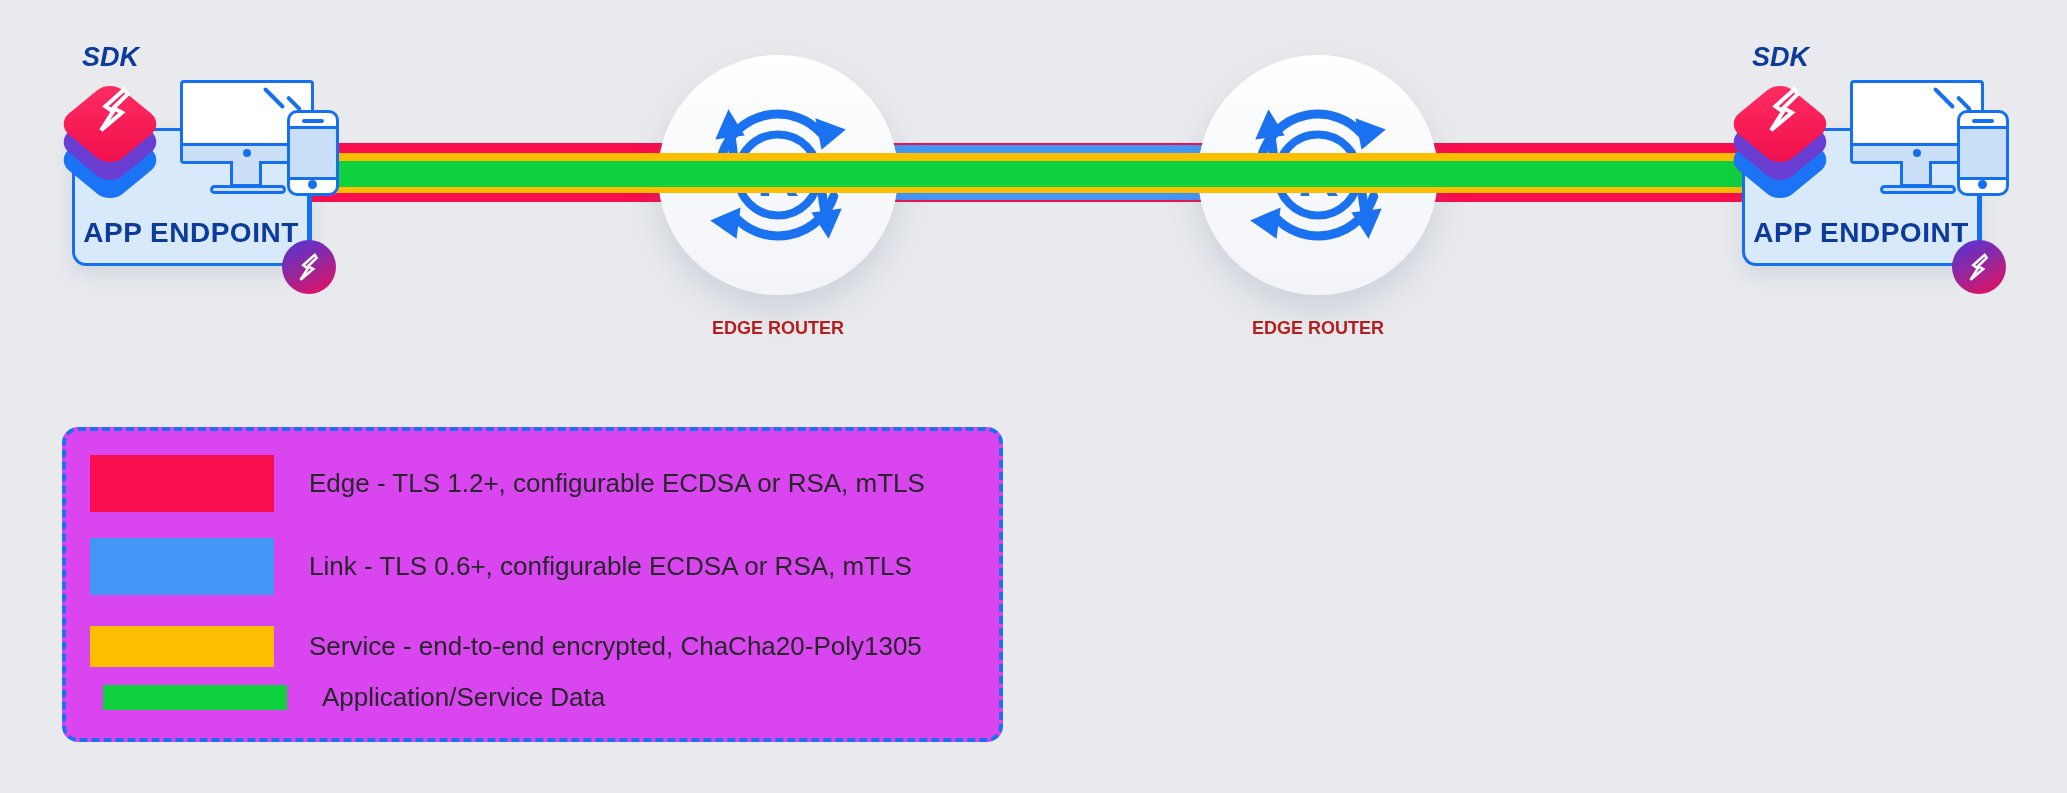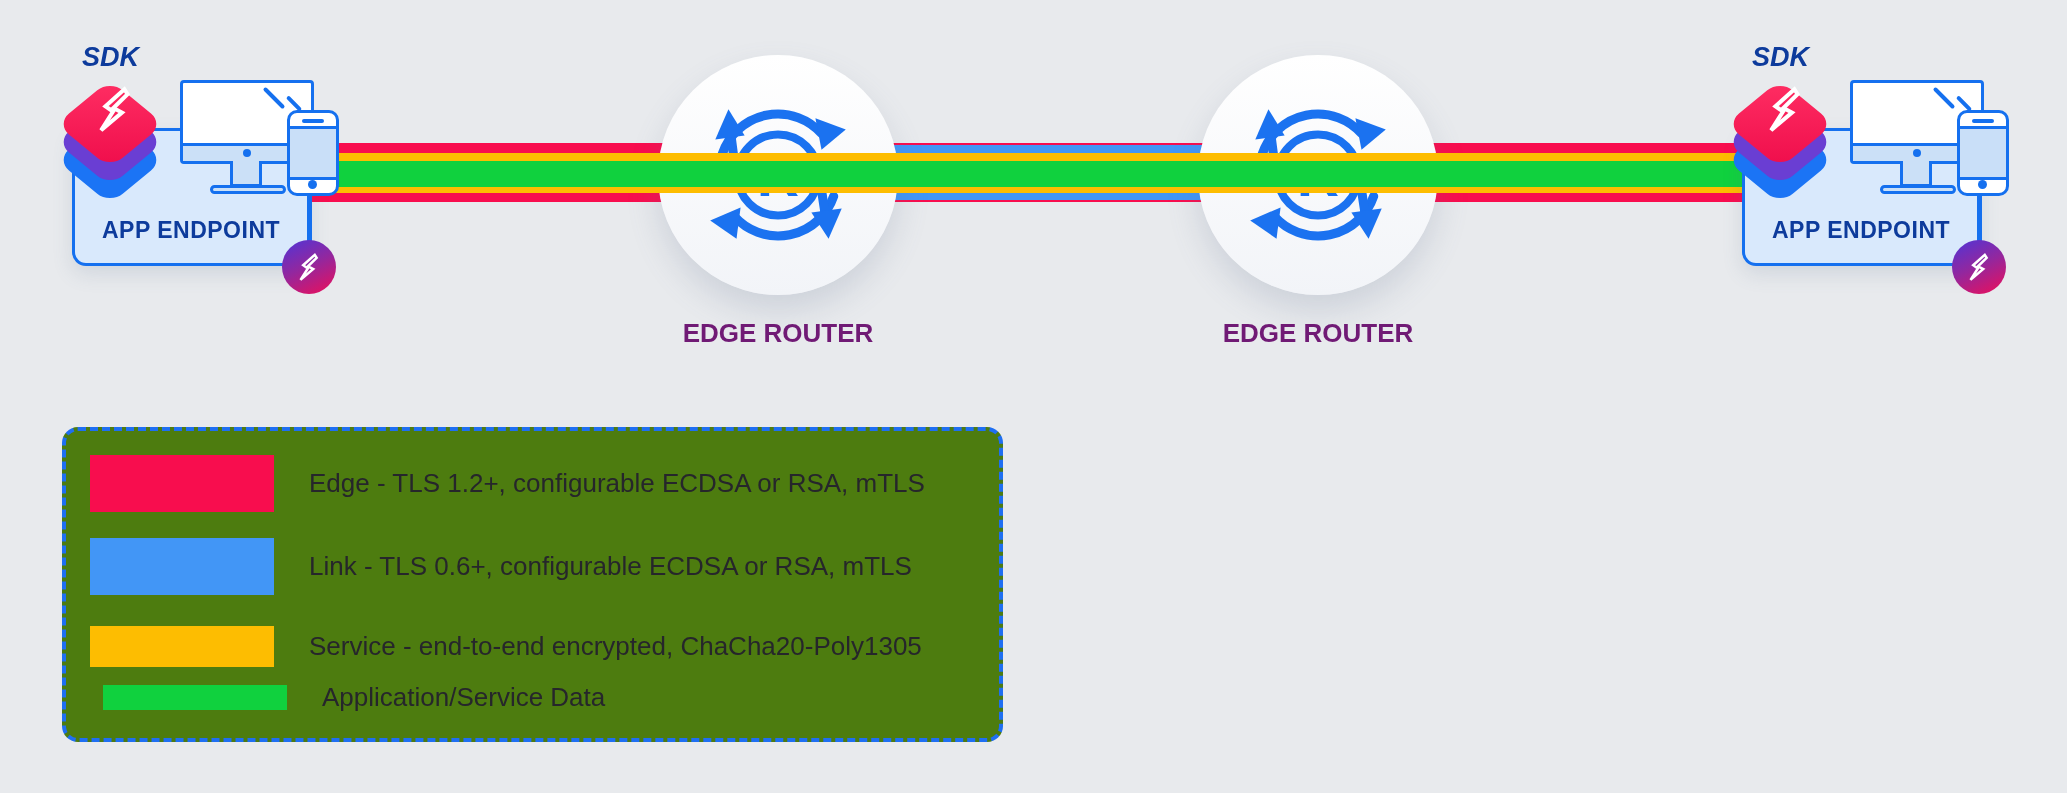--- a/index.html
+++ b/index.html
@@ -19,36 +19,36 @@
 
   
   .router-circle { position:absolute; top:55px; width:240px; height:240px; border-radius:50%;
     background:linear-gradient(180deg,#ffffff 0%,#f2f4f8 100%);
     box-shadow:0 16px 32px rgba(100,115,145,.20); z-index:3;
     display:flex; align-items:center; justify-content:center; }
   .rc-left  { left:658px; }
   .rc-right { left:1198px; }
 
   .router-label { position:absolute; top:318px; width:400px; text-align:center;
-    font-size:26px; font-weight:600; color:#701a75; z-index:7; }
+    font-size:18px; font-weight:600; color:#b91c1c; z-index:7; }
   .rl-left  { left:578px; }
   .rl-right { left:1118px; }
 
   
   .cluster { position:absolute; top:40px; width:360px; height:270px; z-index:6; }
   .c-left  { left:40px; }
   .c-right { left:1710px; }
 
   .sdk-label { position:absolute; left:42px; top:2px; font-size:27px; font-weight:600; color:#0d3b9c;font-style:italic; }
 
   .ep-box { position:absolute; left:32px; top:88px; width:238px; height:138px;
     background:#d9e9fc; border:3px solid #1570ef; border-radius:14px;
     box-shadow:0 8px 20px rgba(90,110,140,.16); }
   .ep-box-label { position:absolute; left:0; right:0; top:86px; text-align:center;
-    font-size:23px; font-weight:600; letter-spacing:.5px; color:#0d3b9c; }
+    font-size:28px; font-weight:600; letter-spacing:.5px; color:#0d3b9c; }
 
   .monitor { position:absolute; left:140px; top:40px; width:134px; height:84px;
     background:#ffffff; border:3px solid #1570ef; border-radius:4px; }
   .monitor-bezel { position:absolute; left:0; right:0; bottom:0; height:18px;
     background:#cbe0f7; border-top:3px solid #1570ef; }
   .monitor-dot { position:absolute; left:50%; bottom:4px; width:8px; height:8px; margin-left:-4px;
     border-radius:50%; background:#1570ef; }
   .monitor-stand { position:absolute; left:190px; top:121px; width:32px; height:26px;
     background:#cbe0f7; border:3px solid #1570ef; border-top:none; }
   .monitor-base { position:absolute; left:170px; top:145px; width:76px; height:9px;
@@ -75,21 +75,21 @@
   .layers { position:absolute; left:16px; top:36px; width:108px; height:132px; }
   .layer { position:absolute; left:16px; width:76px; height:76px; border-radius:18px;
     transform:scaleY(.82) rotate(45deg); }
   .layer-blue   { top:46px; background:#1b74f5; }
   .layer-purple { top:28px; background:#6a3ed3; }
   .layer-red    { top:10px; background:linear-gradient(135deg,#ff2e63 0%,#ef0d4b 100%); }
   .layers svg { position:absolute; left:41px; top:7px; }
 
   
   .legend { position:absolute; left:62px; top:427px; width:941px; height:315px;
-    background:#4d7c0f; border:4px dashed #1f6ff2; border-radius:16px; z-index:7; }
+    background:#d946ef; border:4px dashed #1f6ff2; border-radius:16px; z-index:7; }
   .legend-swatch { position:absolute; left:24px; width:184px; }
   .lg-row0 { top:24px;  height:57px; }
   .lg-row1 { top:107px; height:57px; }
   .lg-row2 { top:195px; height:41px; }
   .lg-row3 { top:254px; height:25px;margin-left:13px; }
   .legend-label { position:absolute; left:243px; display:flex; align-items:center;
     font-size:26px; color:#26262b; white-space:nowrap; }
 </style>
 </head>
 <body>

